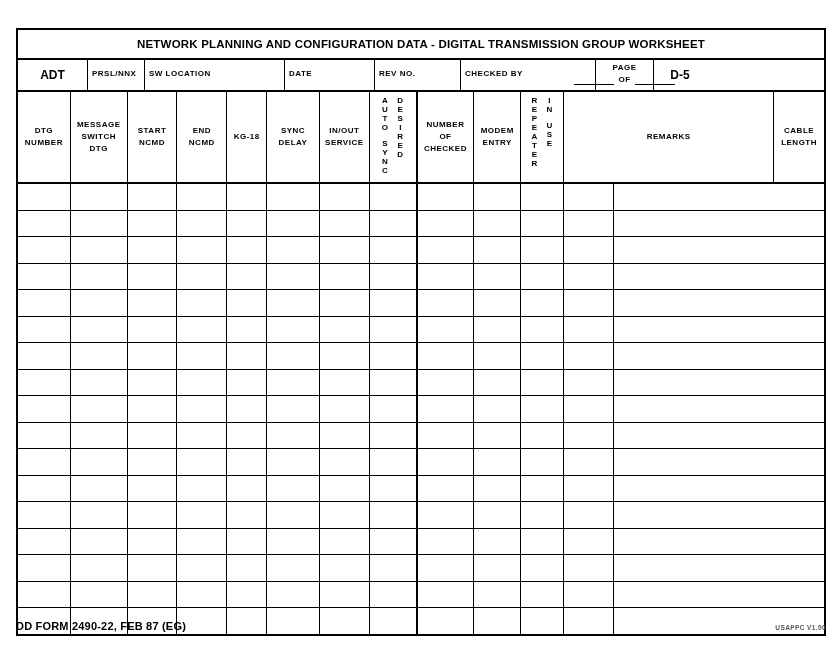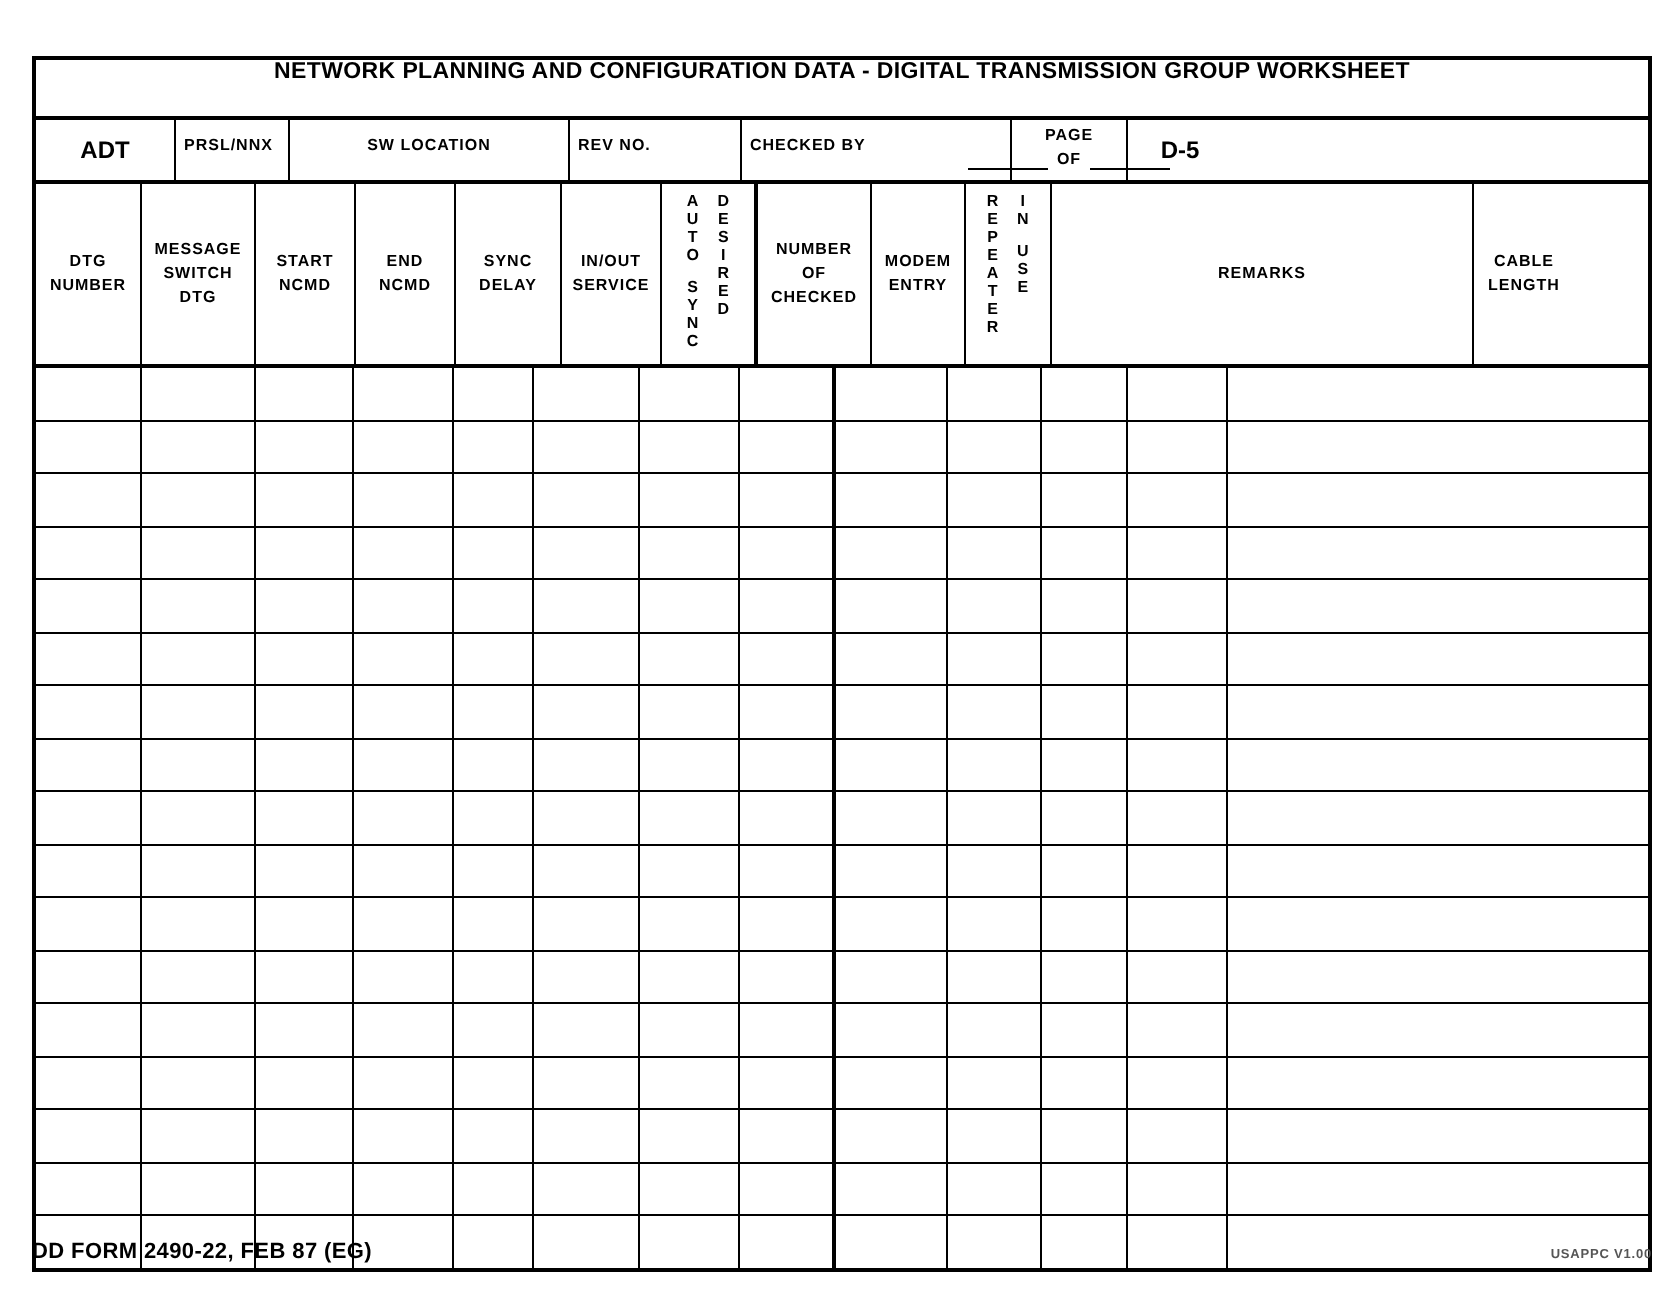--- a/index.html
+++ b/index.html
@@ -26,21 +26,21 @@
     border: 2px solid #000;
     border-bottom: none;
     background: #fff;
     box-sizing: border-box;
   }
 
   
   .title-band {
     height: 28px;
     display: flex;
-    align-items: flex-start;
+    align-items: center;
     justify-content: center;
     border-bottom: 2px solid #000;
   }
   .title-text {
     font-size: 11.5px;
     font-weight: bold;
     letter-spacing: 0.2px;
     white-space: nowrap;
   }
 
@@ -215,22 +215,25 @@
       <div class="title-text">NETWORK PLANNING AND CONFIGURATION DATA - DIGITAL TRANSMISSION GROUP WORKSHEET</div>
     </div>
 
     <div class="ident-band">
       <div class="ident-cell ident-big" style="width:70px;">
         <span>ADT</span>
       </div>
       <div class="ident-cell" style="width:57px;">
         <span class="ident-label">PRSL/NNX</span>
       </div>
-      <div class="ident-cell" style="width:140px;text-align:center;">
+      <div class="ident-cell" style="width:140px;">
         <span class="ident-label">SW LOCATION</span>
+      </div>
+      <div class="ident-cell" style="width:90px;">
+        <span class="ident-label">DATE</span>
       </div>
       <div class="ident-cell" style="width:86px;">
         <span class="ident-label">REV NO.</span>
       </div>
       <div class="ident-cell" style="width:135px;">
         <span class="ident-label">CHECKED BY</span>
       </div>
       <div class="ident-cell page-cell" style="width:58px;padding:3px 0 0 0;">
         <span class="page-word">PAGE</span>
         <span class="page-of-row">
@@ -250,20 +253,23 @@
           <div class="colhead-text"><span>DTG</span><br><span>NUMBER</span></div>
         </div>
         <div class="colhead-cell" style="width: 57px;">
           <div class="colhead-text"><span>MESSAGE</span><br><span>SWITCH</span><br><span>DTG</span></div>
         </div>
         <div class="colhead-cell" style="width: 50px;">
           <div class="colhead-text"><span>START</span><br><span>NCMD</span></div>
         </div>
         <div class="colhead-cell" style="width: 50px;">
           <div class="colhead-text"><span>END</span><br><span>NCMD</span></div>
+        </div>
+        <div class="colhead-cell" style="width: 40px;">
+          <div class="colhead-text"><span>KG-18</span></div>
         </div>
         <div class="colhead-cell" style="width: 53px;">
           <div class="colhead-text"><span>SYNC</span><br><span>DELAY</span></div>
         </div>
         <div class="colhead-cell" style="width: 50px;">
           <div class="colhead-text"><span>IN/OUT</span><br><span>SERVICE</span></div>
         </div>
         <div class="colhead-cell thick" style="width: 48px;">
           <div class="vert-pair">
             <div class="vert-text">

